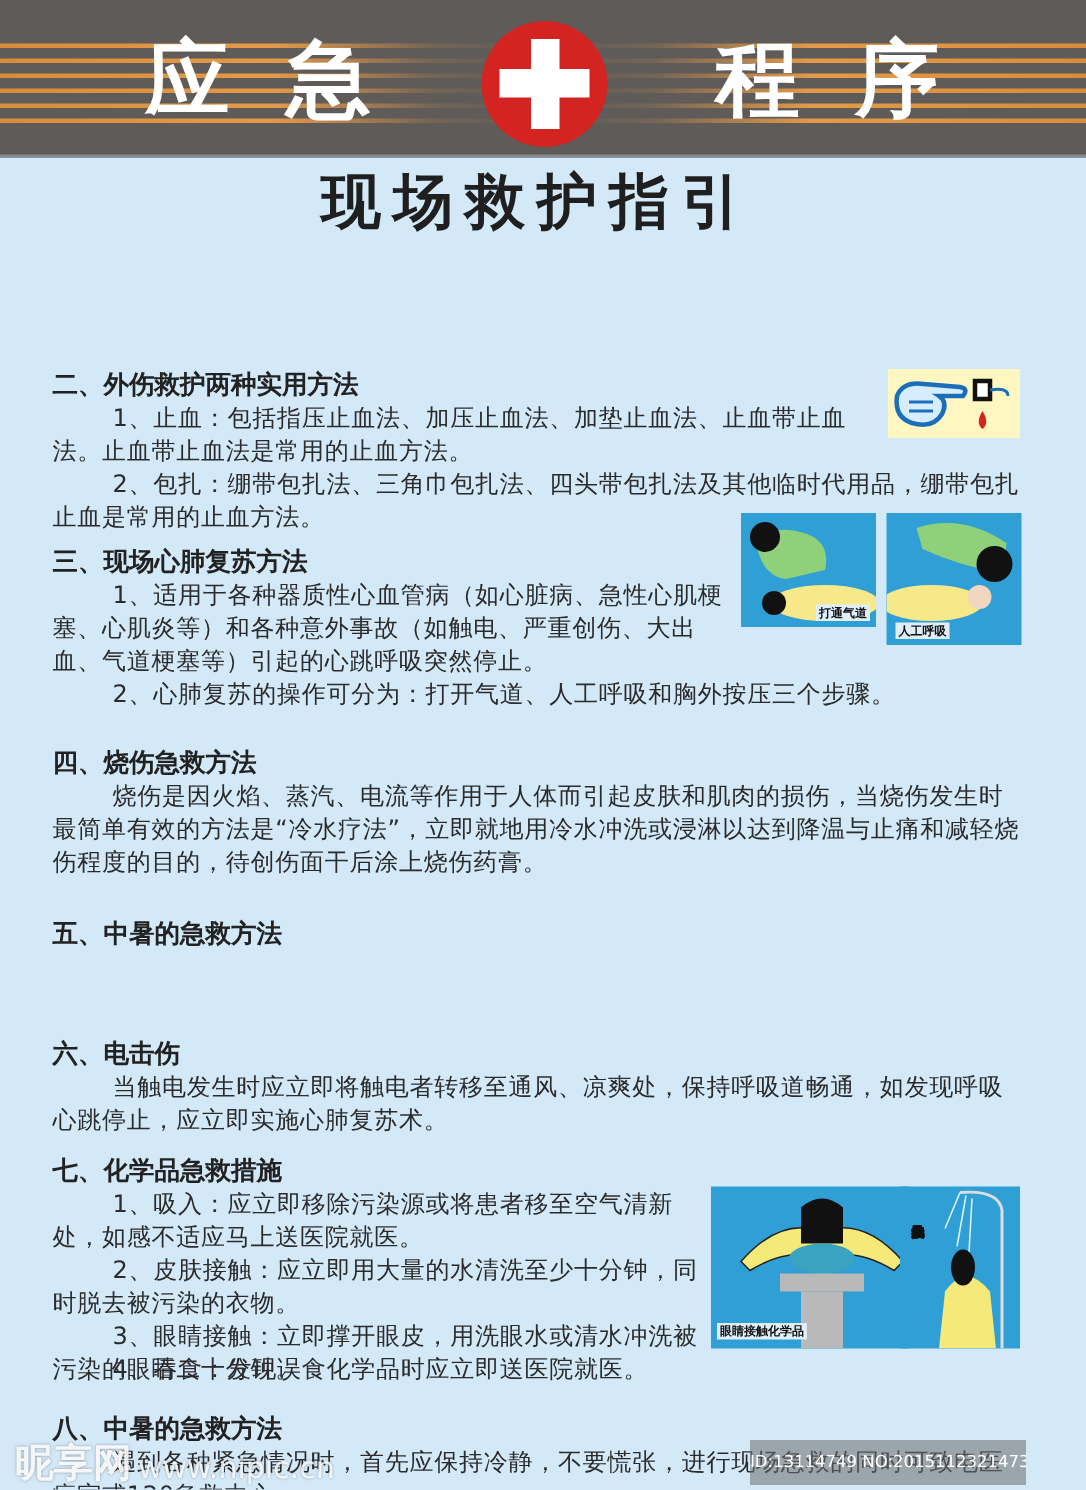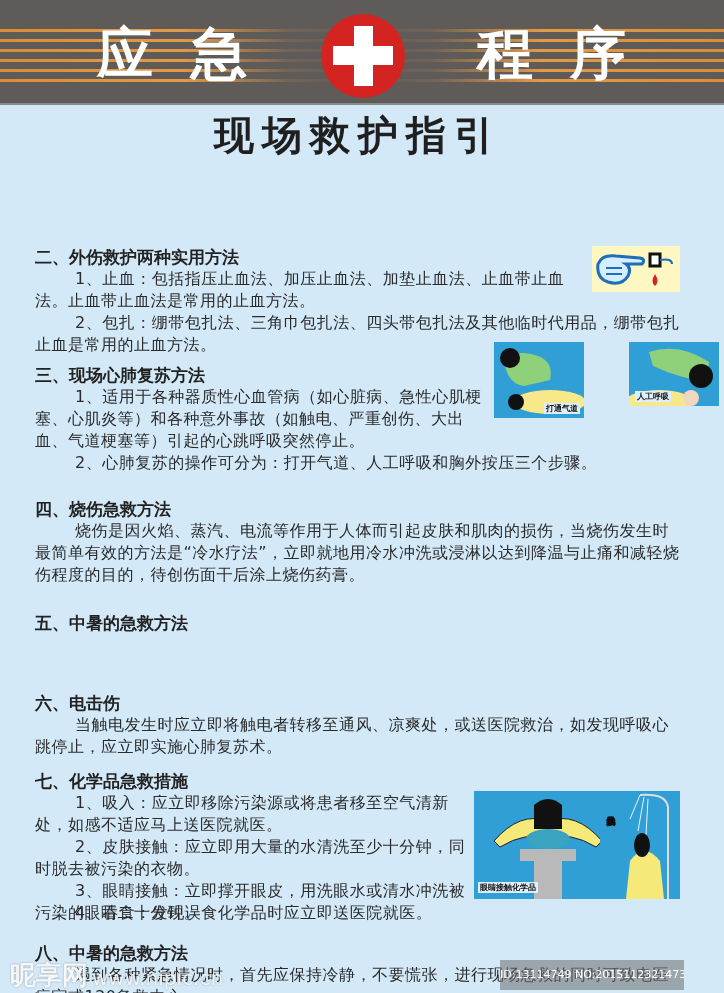--- a/index.html
+++ b/index.html
@@ -47,21 +47,21 @@
     font-size: 17px; font-weight: bold; color: #222; line-height: 22px; white-space: nowrap;
   }
   .para {
     font-size: 16px; line-height: 22px; color: #2b2b2b; letter-spacing: 0.5px;
   }
   .para .indent { display: inline-block; width: 40px; }
 
   .img-box { position: absolute; overflow: hidden; }
   .img-hand { left: 592px; top: 246px; width: 88px; height: 46px; background: #fff7c2; }
   .img-cpr1 { left: 494px; top: 342px; width: 90px; height: 76px; background: #2f9fd6; }
-  .img-cpr2 { left: 591px; top: 342px; width: 90px; height: 64px; background: #2f9fd6; margin-left: 38px; }
+  .img-cpr2 { left: 591px; top: 342px; width: 90px; height: 88px; background: #2f9fd6; }
   .img-eye { left: 474px; top: 791px; width: 116px; height: 108px; background: #2f9fd6; padding-left: 16px; }
   .img-shower { left: 600px; top: 791px; width: 80px; height: 108px; background: #2f9fd6; }
   .cap {
     position: absolute; font-size: 8px; color: #111; background: #dfeffa; font-weight: bold; padding: 0 2px; line-height: 11px;
   }
   .vcap {
     position: absolute; font-size: 9px; color: #111; font-weight: bold; writing-mode: vertical-rl; line-height: 10px;
   }
   .watermark-left {
     position: absolute; left: 10px; top: 958px; font-size: 26px; font-weight: bold; color: rgba(255,255,255,0.9);
@@ -151,21 +151,21 @@
   <div class="sec-title">四、烧伤急救方法</div>
   <div class="para"><span class="indent"></span><span>烧伤是因火焰、蒸汽、电流等作用于人体而引起皮肤和肌肉的损伤，当烧伤发生时最简单有效的方法是“冷水疗法”，立即就地用冷水冲洗或浸淋以达到降温与止痛和减轻烧伤程度的目的，待创伤面干后涂上烧伤药膏。</span></div>
 </div>
 
 <div class="sec" style="top:612px; width:620px;">
   <div class="sec-title">五、中暑的急救方法</div>
 </div>
 
 <div class="sec" style="top:692px; width:650px;">
   <div class="sec-title">六、电击伤</div>
-  <div class="para"><span class="indent"></span><span>当触电发生时应立即将触电者转移至通风、凉爽处，或送医院救治，如发现呼吸心跳停止，应立即实施心肺复苏术。</span></div>
+  <div class="para"><span class="indent"></span><span>当触电发生时应立即将触电者转移至通风、凉爽处，保持呼吸道畅通，如发现呼吸心跳停止，应立即实施心肺复苏术。</span></div>
 </div>
 
 <div class="sec" style="top:770px; width:432px;">
   <div class="sec-title">七、化学品急救措施</div>
   <div class="para"><span class="indent"></span><span>1、吸入：应立即移除污染源或将患者移至空气清新处，如感不适应马上送医院就医。</span></div>
   <div class="para"><span class="indent"></span><span>2、皮肤接触：应立即用大量的水清洗至少十分钟，同时脱去被污染的衣物。</span></div>
   <div class="para"><span class="indent"></span><span>3、眼睛接触：立即撑开眼皮，用洗眼水或清水冲洗被污染的眼睛二十分钟。</span></div>
 </div>
 <div class="sec" style="top:902px; width:650px;">
   <div class="para"><span class="indent"></span><span>4、吞食：发现误食化学品时应立即送医院就医。</span></div>

